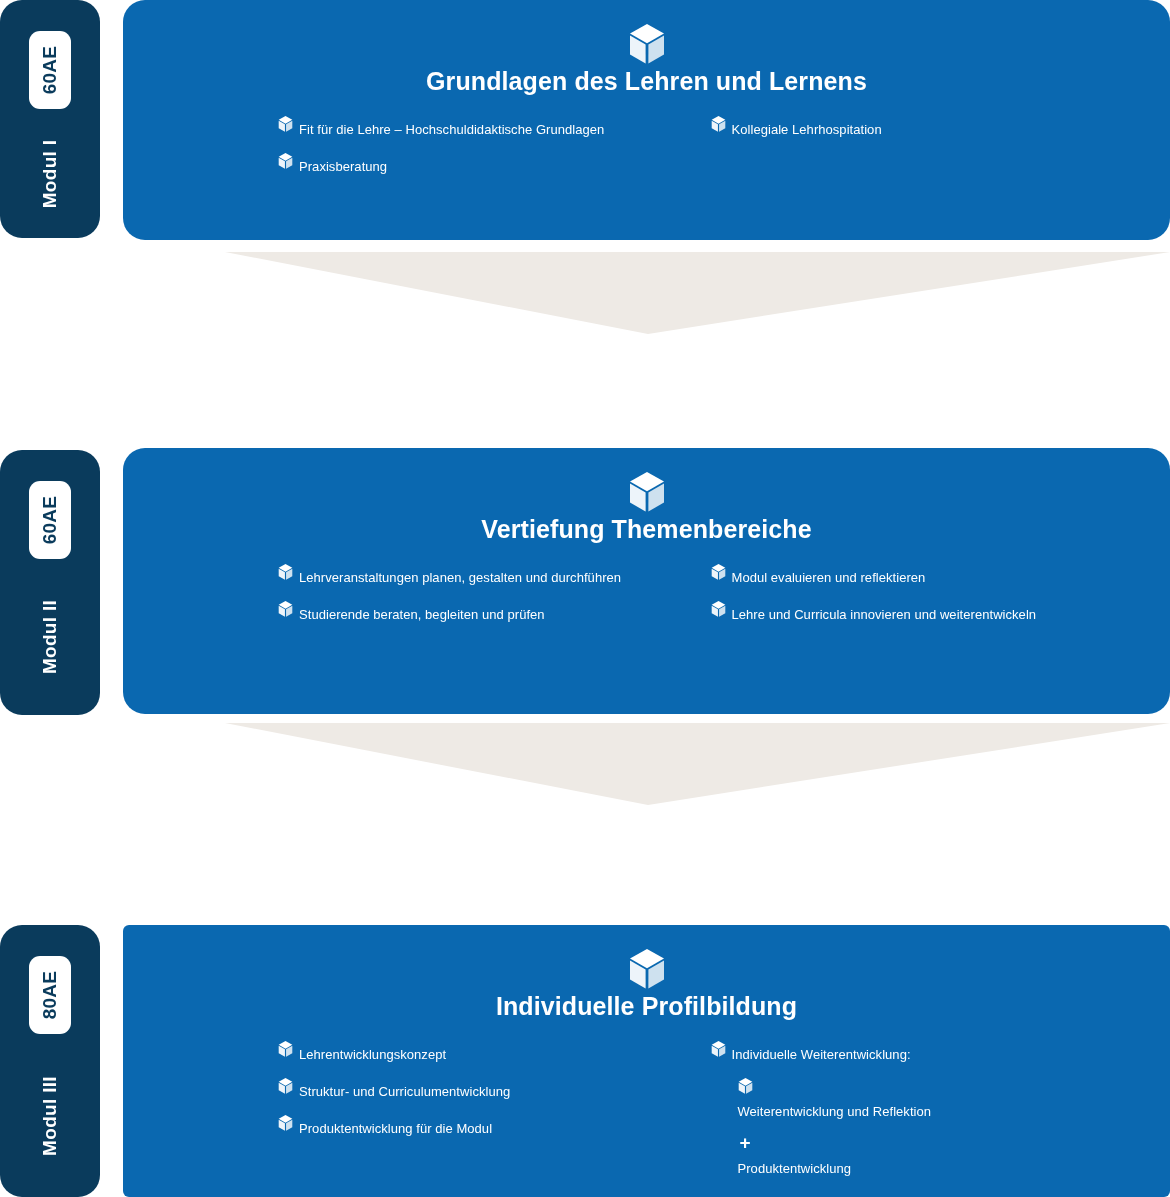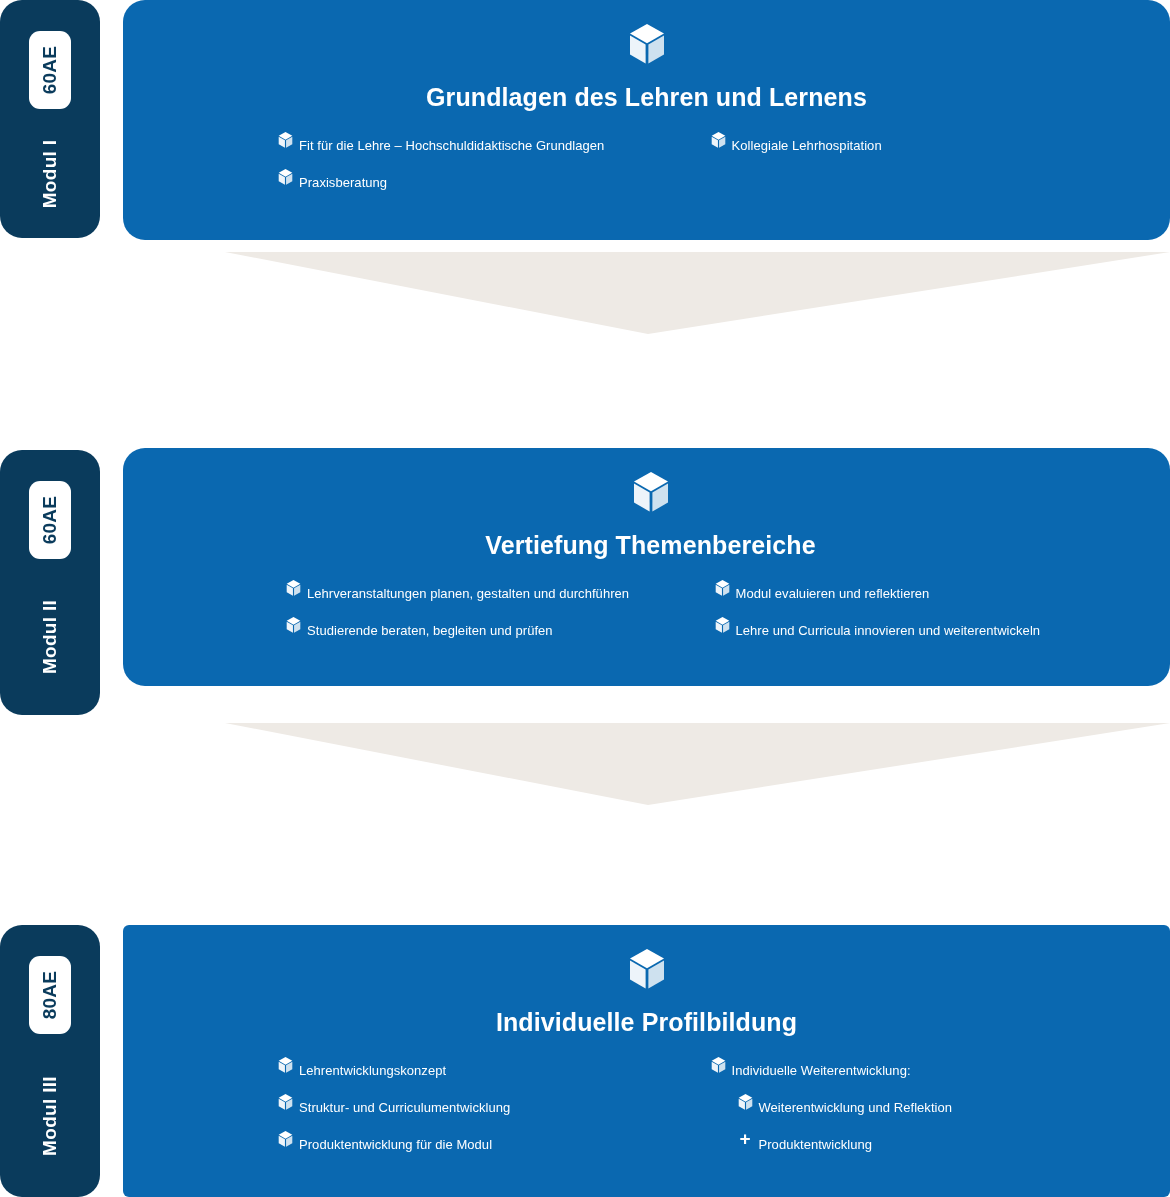--- a/index.html
+++ b/index.html
@@ -59,41 +59,41 @@
     color: #ffffff;
     padding-top: 24px;
   }
   .card-head {
     display: flex;
     flex-direction: column;
     align-items: center;
   }
   .cube-big { width: 36px; height: 40px; display: block; }
   .card-title {
-    margin-top: 19px;
+    margin-top: 3px;
     font-size: 25px;
     font-weight: bold;
     letter-spacing: .1px;
     text-align: left;
   }
 
   .cols {
     display: flex;
     margin-top: 16px;
     padding: 0 0 0 0;
   }
   .col { width: 50%; padding-left: 155px; }
   .col.right { padding-left: 64px; }
 
   .item {
     display: flex;
     align-items: flex-start;
     margin-bottom: 1px;
   }
-  .item.sub { padding-left: 27px; }
+  .item.sub { padding-left: 27px; flex-direction: column; }
   .bullet-wrap {
     flex: 0 0 auto;
     width: 21px;
     padding-top: 4px;
   }
   .cube-sm { width: 15px; height: 16px; display: block; }
   .plus-mark {
     display: block;
     width: 15px;
     text-align: center;
@@ -187,21 +187,21 @@
 
   <div class="side-tab" style="top:450px; height:265px;">
     <div class="ae-badge">
       <span>60AE</span>
     </div>
     <div class="module-label">
       <span>Modul II</span>
     </div>
   </div>
 
-  <div class="card" style="top:448px; height:238px;padding-left:8px;">
+  <div class="card" style="top:448px; height:266px;">
     <div class="card-head">
       <svg class="cube-big" viewBox="0 0 36 40">
         <polygon points="18,0 35,9.6 18,19.2 1,9.6" fill="#ffffff"></polygon>
         <polygon points="1,11.6 16.6,20.5 16.6,39.5 1,30.6" fill="#ffffff" opacity="0.93"></polygon>
         <polygon points="35,11.6 19.4,20.5 19.4,39.5 35,30.6" fill="#ffffff" opacity="0.80"></polygon>
       </svg>
       <div class="card-title">Vertiefung Themenbereiche</div>
     </div>
     <div class="cols">
       <div class="col left">

